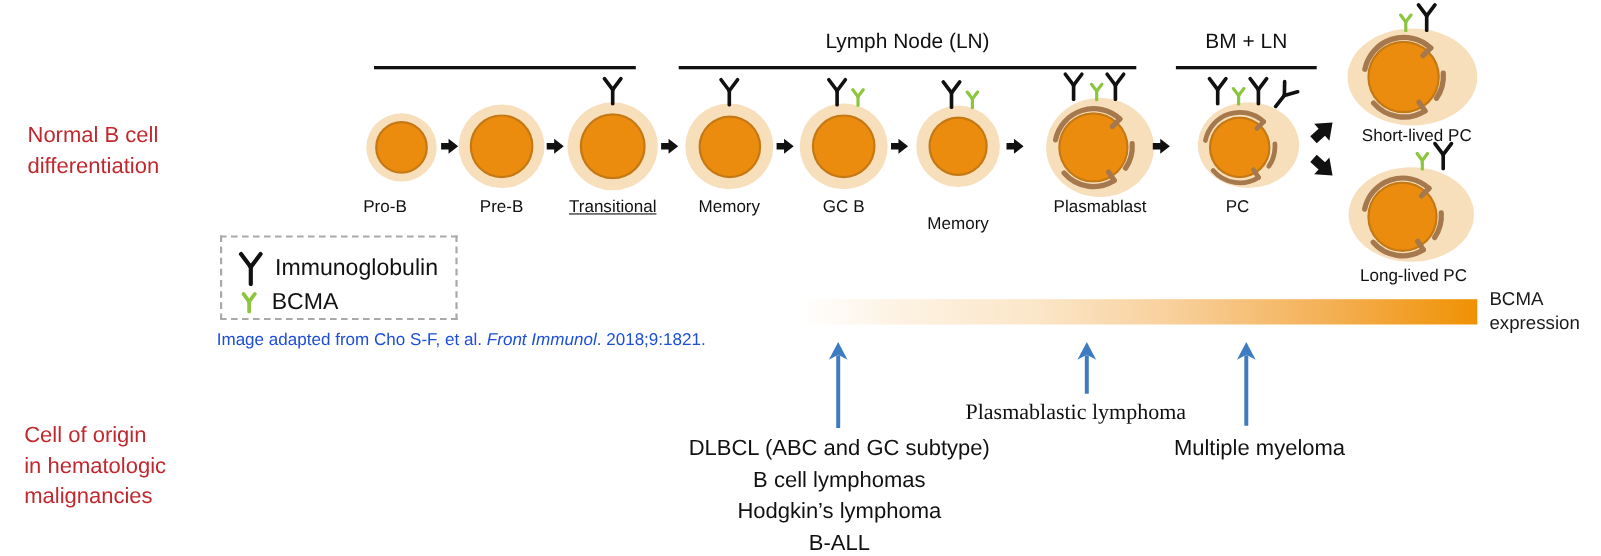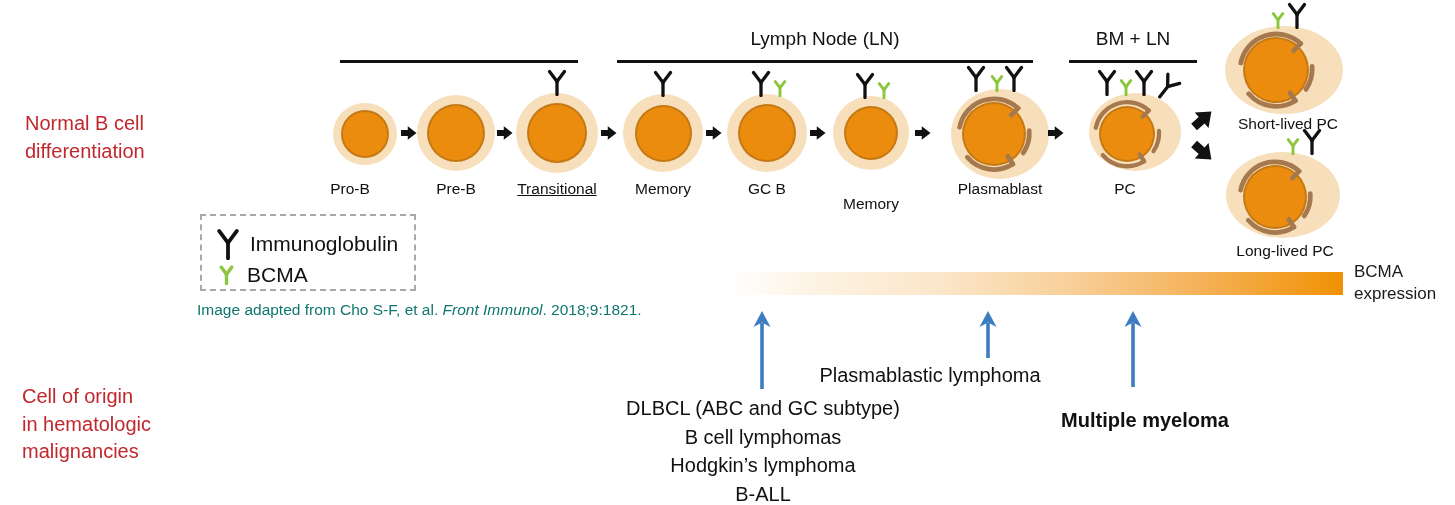--- a/index.html
+++ b/index.html
@@ -10,21 +10,21 @@
   .red-label { color:#c1272d; font-size:20px; line-height:27.5px; }
   .site-header { font-size:19px; color:#111; text-align:center; }
   .underline { background:#111; height:3px; }
   .cell-body { position:absolute; background:#f8dfbc; border-radius:50%; }
   .nucleus { position:absolute; background:#ec8c0e; border:2px solid rgba(164,106,25,0.55); border-radius:50%; }
   .cell-label { position:absolute; width:150px; text-align:center; font-size:15.5px; color:#111; }
   .legend-box { position:absolute; left:200px; top:214px; width:216px; height:77px;
                 border:2px dashed #a9a9a9; }
   .legend-row { position:absolute; left:14px; display:flex; align-items:center; gap:10px;
                 font-size:21px; color:#111; }
-  .citation { position:absolute; left:197px; top:301px; font-size:15.5px; color:#0f766e; }
+  .citation { position:absolute; left:197px; top:301px; font-size:15.5px; color:#1d4ed8; }
   .gradient-bar { position:absolute; left:727px; top:272px; width:616px; height:23px;
     background:linear-gradient(90deg,#ffffff 0%,#fdf2e2 15%,#fbe6c8 35%,#f8d09b 55%,#f4b055 78%,#f09103 100%); }
   .bar-label { position:absolute; left:1354px; top:261px; font-size:17px; line-height:22px; color:#1a1a1a; }
   .malig { position:absolute; text-align:center; font-size:20px; line-height:28.5px; color:#111; }
   .icon-wrap { line-height:0; }
 </style>
 </head>
 <body>
 
 <div class="canvas">
@@ -312,20 +312,20 @@
     <div>BCMA</div>
     <div>expression</div>
   </div>
 
   <div class="malig" style="left:563px; top:394px; width:400px;">
     <div>DLBCL (ABC and GC subtype)</div>
     <div>B cell lymphomas</div>
     <div>Hodgkin’s lymphoma</div>
     <div>B-ALL</div>
   </div>
-  <div class="malig" style="left:780px; top:361px; width:300px;">
+  <div class="malig" style="left:828px; top:361px; width:300px;font-family:Liberation Serif, serif;">
     <div>Plasmablastic lymphoma</div>
   </div>
-  <div class="malig" style="left:995px; top:406px; width:300px;font-weight:bold;">
+  <div class="malig" style="left:995px; top:394px; width:300px;">
     <div>Multiple myeloma</div>
   </div>
 
 </div>
 
 </body></html>

